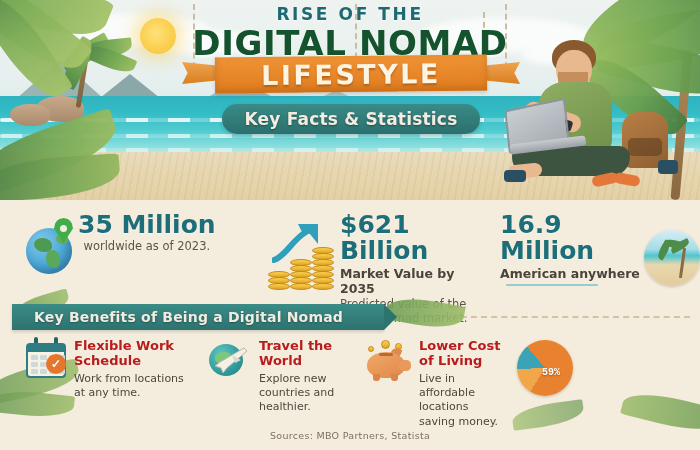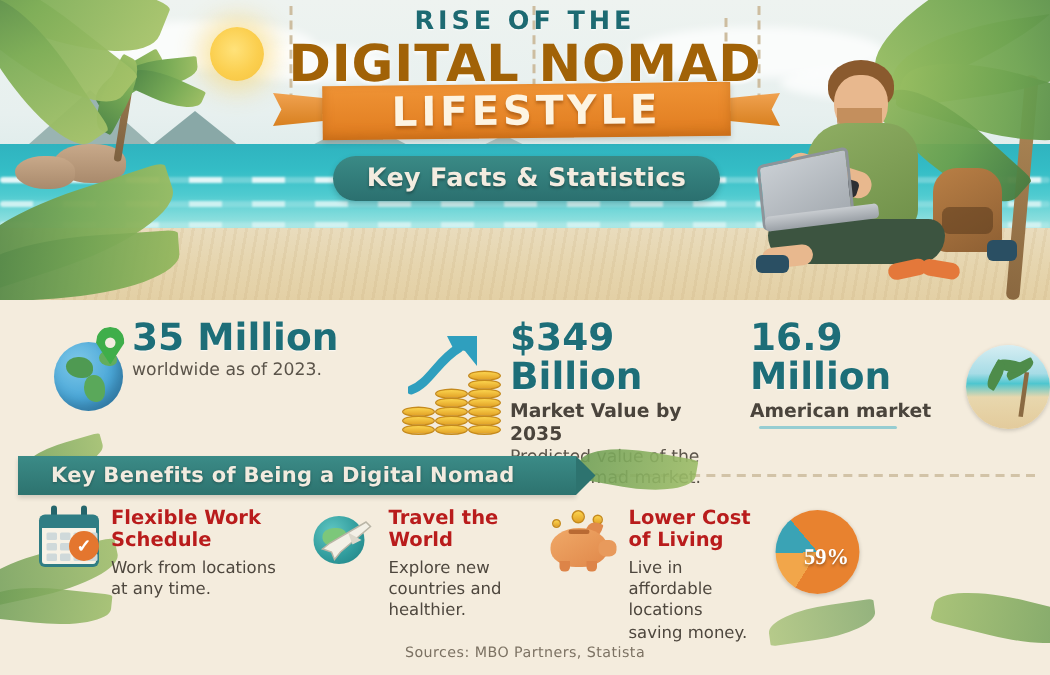--- a/index.html
+++ b/index.html
@@ -201,21 +201,21 @@
 
   .title-sm {
     font-family: "DejaVu Sans", sans-serif;
     font-size: 17px; font-weight: bold; letter-spacing: 2.6px;
     color: #1d6a72;
     text-shadow: 0 1px 1px rgba(255,255,255,.85);
   }
   .title-lg {
     font-family: "DejaVu Sans", sans-serif;
     font-size: 34px; font-weight: bold; letter-spacing: .6px;
-    color: #a16207; line-height: 1.08; margin-top: 1px;
+    color: #14532d; line-height: 1.08; margin-top: 1px;
     text-shadow: 0 2px 2px rgba(255,255,255,.7);
   }
 
   .ribbon {
     position: absolute; left: 215px; top: 56px; width: 272px; height: 36px;
     background: linear-gradient(#ef9335, #e07c1f);
     box-shadow: inset 0 -3px 7px rgba(150,76,9,.35), 0 2px 4px rgba(0,0,0,.15);
     z-index: 6;
     display: flex; align-items: center; justify-content: center;
     transform: rotate(-.6deg);
@@ -246,21 +246,21 @@
     font-size: 17px; font-weight: bold; color: #f3ece0; letter-spacing: .2px;
     text-shadow: 0 1px 2px rgba(0,0,0,.35);
   }
 
   
   .stats {
     position: absolute; left: 0; top: 204px; width: 700px; height: 96px;
     display: flex; z-index: 4;
   }
   .stat { position: relative; display: flex; align-items: flex-start; }
-  .stat-a { width: 262px; padding-left: 36px; }
+  .stat-a { width: 262px; padding-left: 26px; text-align: center; }
   .stat-b { width: 222px; padding-left: 4px; }
   .stat-c { width: 216px; padding-left: 16px; }
 
   .stat-txt { padding-top: 8px; }
   .stat-val {
     font-family: "DejaVu Sans", sans-serif;
     font-size: 25px; font-weight: bold; color: #1d6e78; line-height: 1.02;
     text-shadow: 0 1px 1px rgba(255,255,255,.7);
   }
   .stat-lbl {
@@ -477,22 +477,22 @@
   .pc3 { left: 30px; top: 3px; width: 7px; height: 7px; }
 
   
   .pie {
     position: relative; width: 56px; height: 56px; border-radius: 50%;
     background: conic-gradient(#e8822f 0deg 212deg, #f2a64a 212deg 268deg, #3aa3b5 268deg 320deg, #e8822f 320deg 360deg);
     box-shadow: 0 1px 3px rgba(0,0,0,.2);
     display: flex; align-items: center; justify-content: center;
   }
   .pie-label {
-    font-family: Liberation Serif, serif;
-    font-size: 15px; font-weight: bold; color: #fff;
+    font-family: Liberation Mono, monospace;
+    font-size: 10px; font-weight: bold; color: #fff;
     text-shadow: 0 1px 2px rgba(0,0,0,.35);
     transform: translate(6px, 4px);
   }
 
   
   .sources {
     position: absolute; left: 0; top: 430px; width: 700px; text-align: center;
     font-family: "DejaVu Sans", sans-serif;
     font-size: 9.5px; color: #7c7263; letter-spacing: .3px; z-index: 5;
   }
@@ -631,30 +631,30 @@
           <div class="coin"></div>
           <div class="coin"></div>
           <div class="coin"></div>
           <div class="coin"></div>
           <div class="coin"></div>
           <div class="coin"></div>
           <div class="coin"></div>
         </div>
       </div>
       <div class="stat-txt">
-        <div class="stat-val">$349 Billion</div>
+        <div class="stat-val">$621 Billion</div>
         <div class="stat-lbl">Market Value by 2035</div>
         <div class="stat-sub">Predicted value of the digital nomad market.</div>
       </div>
     </div>
 
     <div class="stat stat-c">
       <div class="stat-txt">
         <div class="stat-val">16.9 Million</div>
-        <div class="stat-lbl">American market</div>
+        <div class="stat-lbl">American anywhere</div>
       </div>
       <div class="beach-circle">
         <div class="bc-palm-trunk"></div>
         <div class="bc-leaf bcl1"></div>
         <div class="bc-leaf bcl2"></div>
         <div class="bc-leaf bcl3"></div>
       </div>
     </div>
   </div>
 

